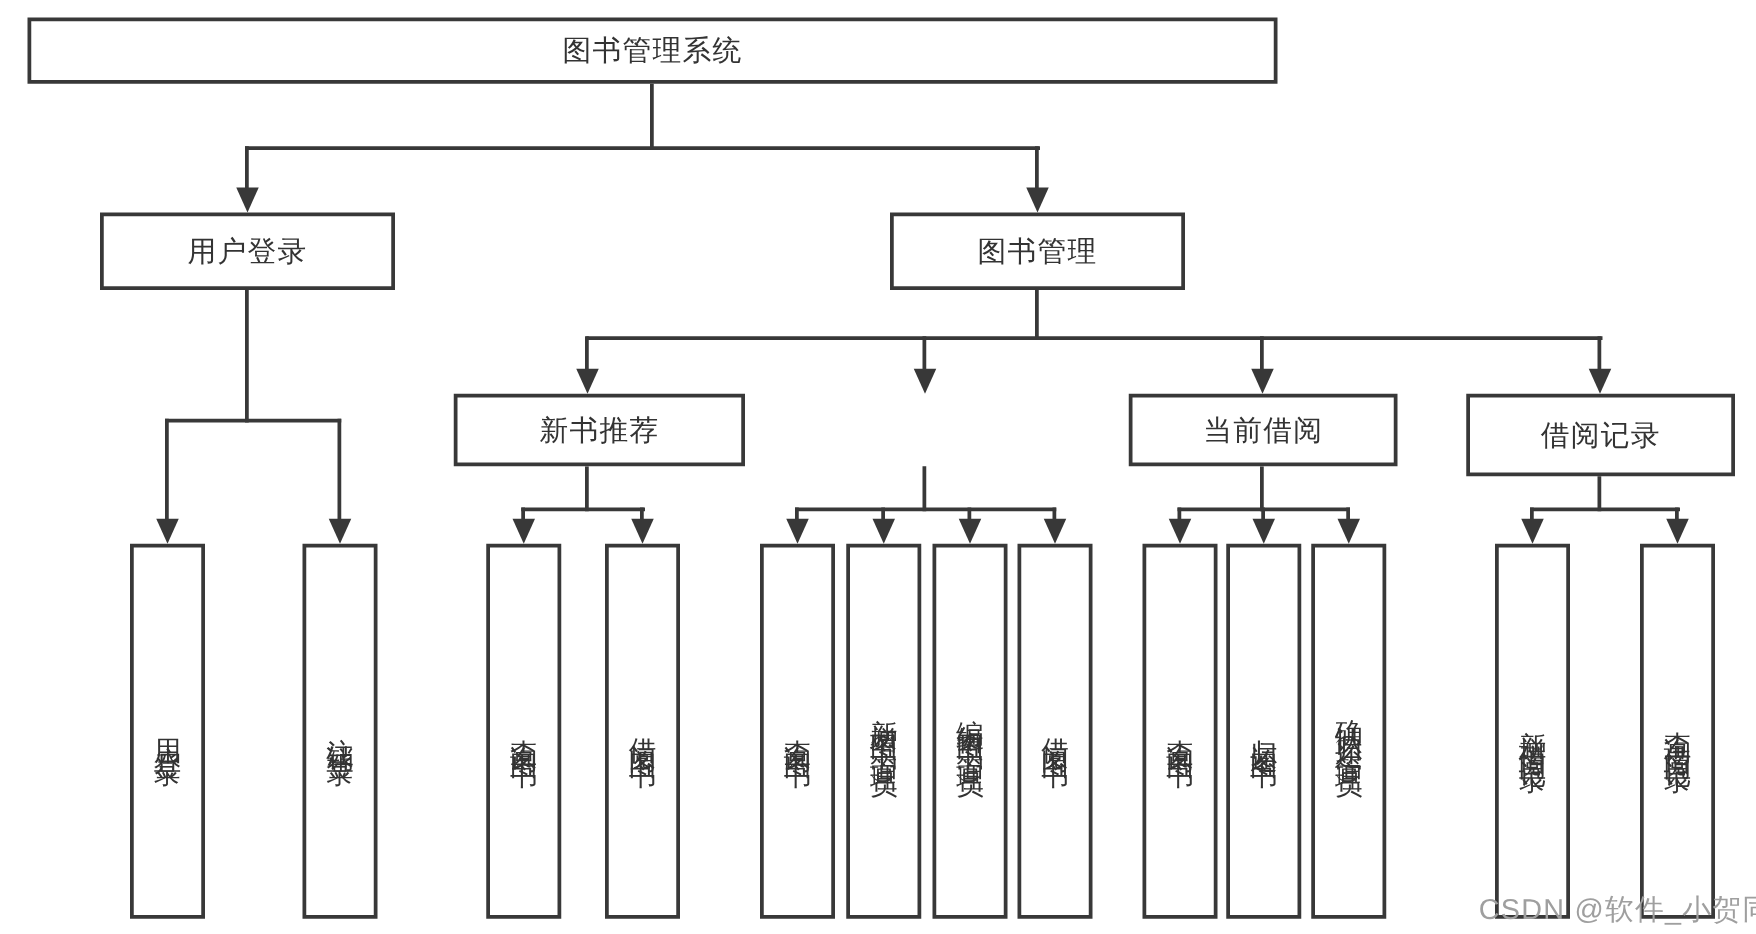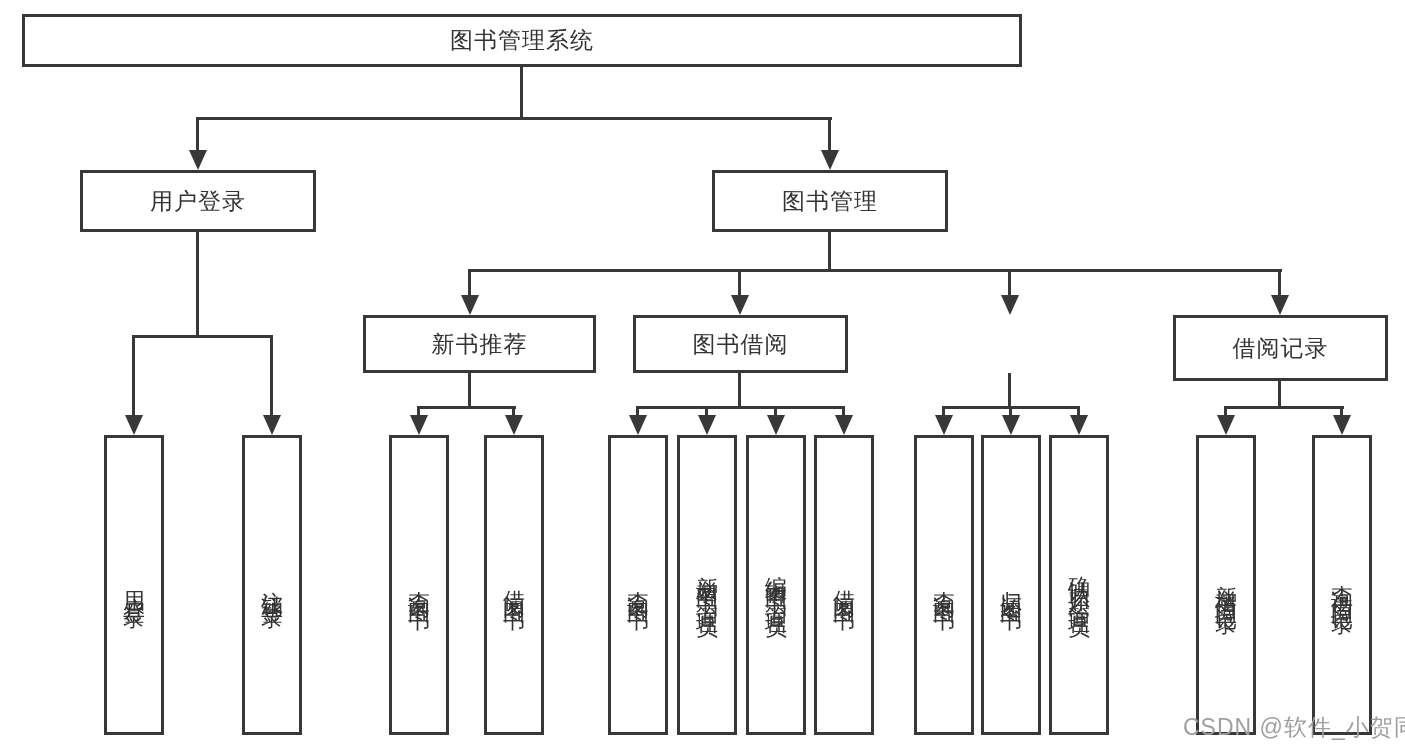--- a/index.html
+++ b/index.html
@@ -80,21 +80,21 @@
   <div class="vl" style="left:468px;top:269px;height:28px"></div>
   <div class="arrow" style="left:461px;top:295px"></div>
   <div class="vl" style="left:738px;top:269px;height:28px"></div>
   <div class="arrow" style="left:731px;top:295px"></div>
   <div class="vl" style="left:1008px;top:269px;height:28px"></div>
   <div class="arrow" style="left:1001px;top:295px"></div>
   <div class="vl" style="left:1278px;top:269px;height:28px"></div>
   <div class="arrow" style="left:1271px;top:295px"></div>
 
   <div class="hbox" style="left:363px;top:315px;width:233px;height:58px">新书推荐</div>
-  <div class="hbox" style="left:633px;top:315px;width:215px;height:58px">图书借阅</div>
+  <div class="hbox" style="left:903px;top:315px;width:215px;height:58px">当前借阅</div>
   <div class="hbox" style="left:1173px;top:315px;width:215px;height:66px">借阅记录</div>
 
   <div class="vl" style="left:468px;top:373px;height:36px"></div>
   <div class="hl" style="left:417px;top:406px;width:99px"></div>
   <div class="vl" style="left:417px;top:406px;height:14px"></div>
   <div class="arrow" style="left:410px;top:415px"></div>
   <div class="vl" style="left:512px;top:406px;height:14px"></div>
   <div class="arrow" style="left:505px;top:415px"></div>
 
   <div class="vl" style="left:738px;top:373px;height:36px"></div>

